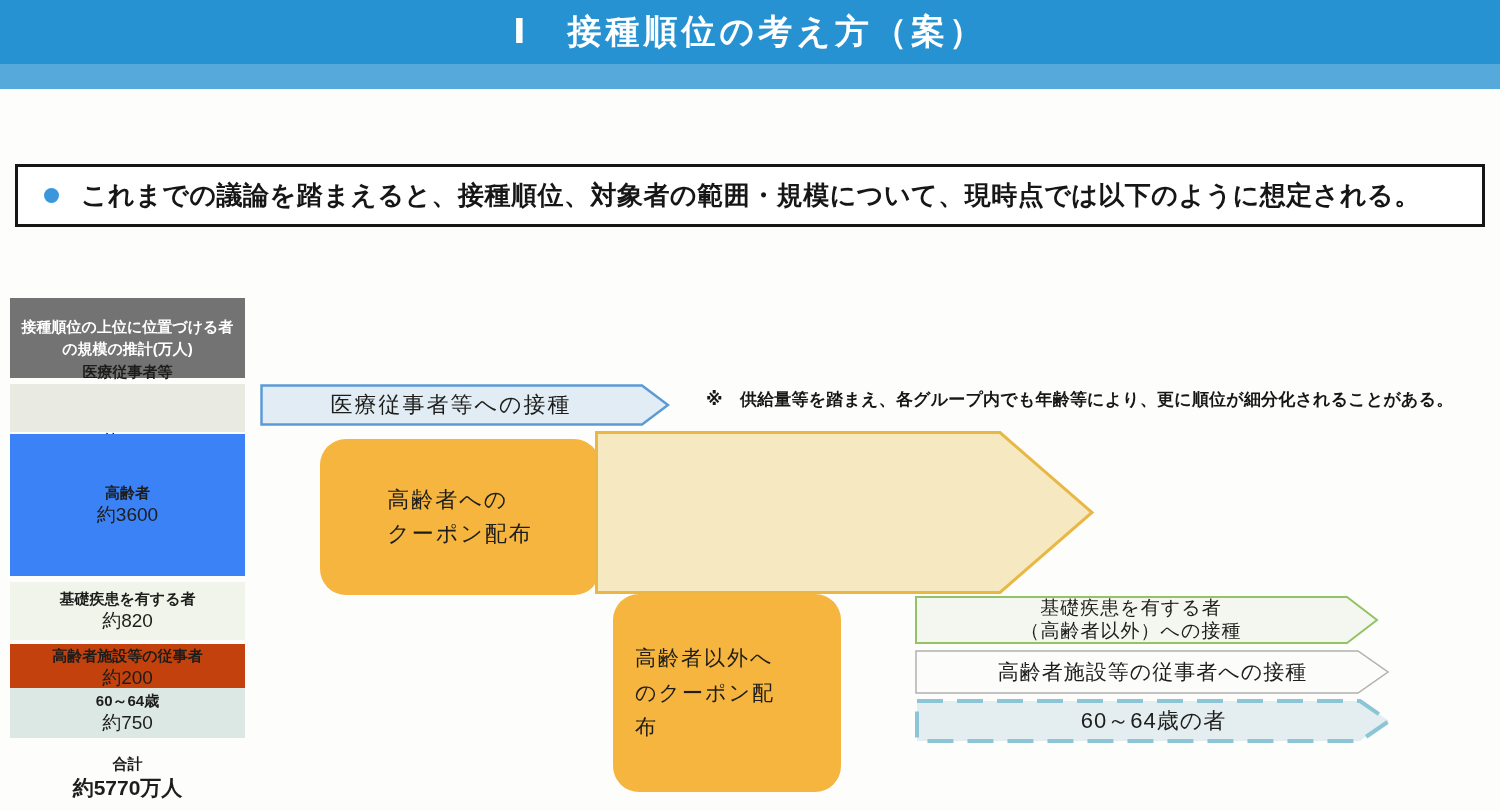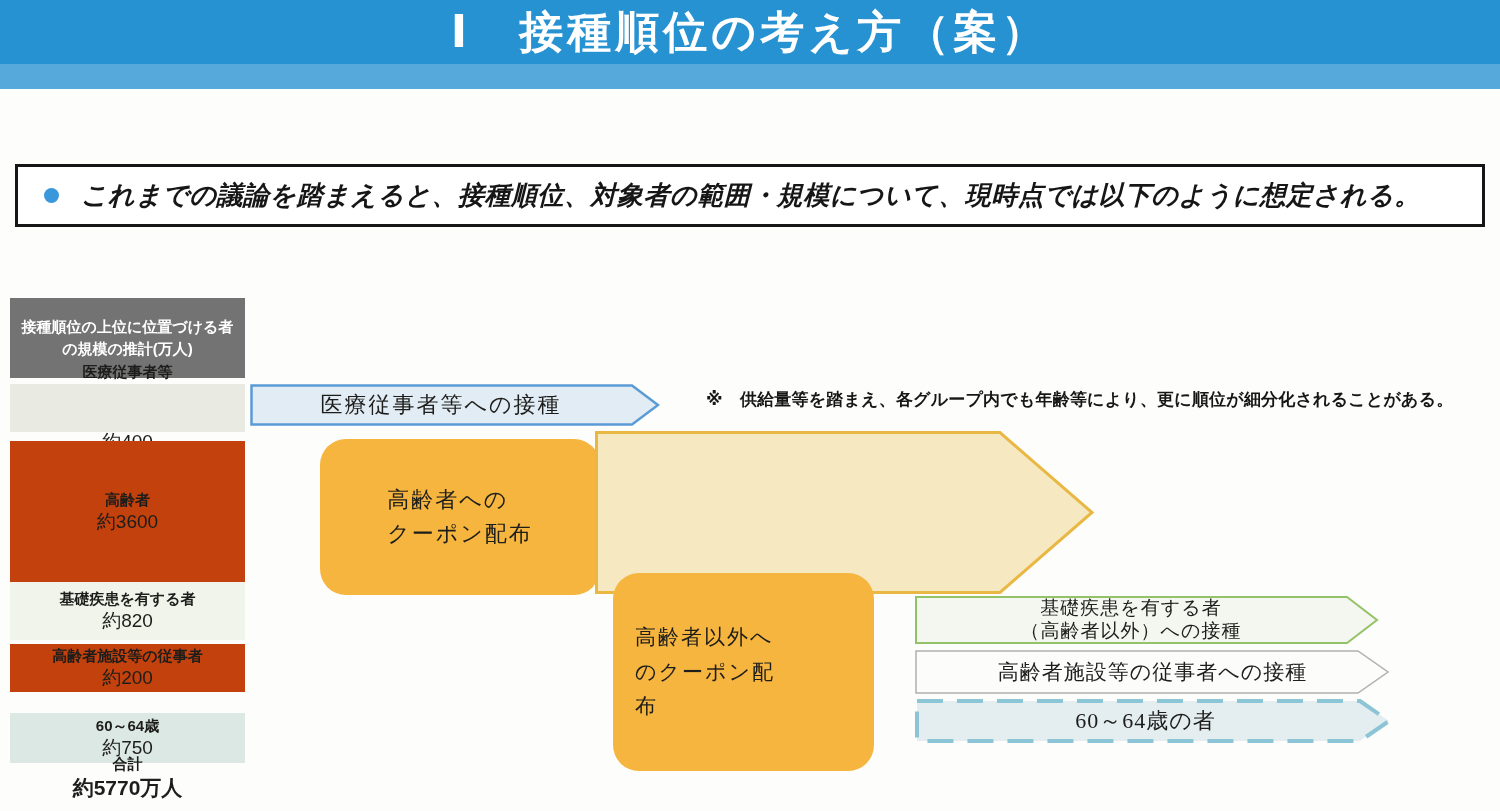--- a/index.html
+++ b/index.html
@@ -16,102 +16,102 @@
     overflow: hidden;
   }
 
   
   .title-bar {
     position: absolute; left: 0; top: 0; width: 1500px; height: 64px;
     background: #2792d2;
     display: flex; align-items: center; justify-content: center;
   }
   .title-bar .title-text {
-    color: #ffffff; font-size: 44px; font-weight: bold; letter-spacing: 4px;
+    color: #ffffff; font-size: 34px; font-weight: bold; letter-spacing: 4px;
   }
   .title-sub-band {
     position: absolute; left: 0; top: 64px; width: 1500px; height: 25px;
     background: #55a9db;
   }
 
   
   .summary-box {
     position: absolute; left: 15px; top: 164px; width: 1470px; height: 63px;
     background: #ffffff; border: 3px solid #161616;
     display: flex; align-items: center;
   }
   .summary-bullet {
     width: 15px; height: 15px; border-radius: 50%;
     background: #3b97dc; margin-left: 26px; flex: 0 0 auto;
   }
   .summary-text {
     font-size: 26px; font-weight: bold; color: #161616;
-    margin-left: 22px; letter-spacing: 0.5px; font-style: italic;
+    margin-left: 22px; letter-spacing: 0.5px;
   }
 
   
   .ptable { position: absolute; left: 10px; top: 298px; width: 235px; }
   .ptable-header {
     position: absolute; left: 0; top: 0; width: 235px; height: 80px;
     background: #737373; color: #ffffff;
     font-size: 15px; font-weight: bold; line-height: 1.5;
     display: flex; align-items: center; justify-content: center; text-align: center;
     padding: 4px 8px;
   }
   .ptable-row {
     position: absolute; left: 0; width: 235px;
     display: flex; flex-direction: column; align-items: center; justify-content: center;
     text-align: center;
   }
   .ptable-row .row-label { font-size: 15px; font-weight: bold; line-height: 1.4; }
   .ptable-row .row-value { font-size: 19px; line-height: 1.3; }
   .row-1 { top: 86px;  height: 48px;  background: #e9ebe3; gap: 48px; }
-  .row-2 { top: 143px; height: 142px; background: #c2410c; }
+  .row-2 { top: 136px; height: 142px; background: #3b82f6; }
   .row-3 { top: 284px; height: 58px;  background: #f1f4ea; }
   .row-4 { top: 346px; height: 48px;  background: #c2410c; text-align: right; }
-  .row-5 { top: 415px; height: 50px;  background: #dce8e4; }
+  .row-5 { top: 390px; height: 50px;  background: #dce8e4; }
   .row-6 { top: 452px; height: 54px;  background: transparent; }
   .row-6 .row-value { font-size: 21px; font-weight: bold; }
 
   
   .shape { position: absolute; }
   .shape svg { position: absolute; left: 0; top: 0; display: block; }
   .shape-label {
     position: absolute; display: flex; align-items: center; justify-content: center;
     text-align: center; white-space: pre-line;
   }
 
-  .medical-arrow { left: 250px; top: 384px; width: 410px; height: 42px; padding-left: 12px; }
+  .medical-arrow { left: 260px; top: 384px; width: 410px; height: 42px; padding-left: 12px; }
   .medical-arrow .shape-label { left: 0; top: 0; width: 382px; height: 42px; font-size: 22px; letter-spacing: 2px; }
 
   .note-text {
     position: absolute; left: 706px; top: 388px; width: 790px;
     font-size: 17px; font-weight: 600; color: #161616; letter-spacing: 0.2px;
   }
 
   .coupon-box {
     position: absolute; background: #f6b53e; border-radius: 26px;
     display: flex; align-items: center;
   }
   .coupon-elderly { left: 320px; top: 439px; width: 280px; height: 156px; justify-content: center; }
   .coupon-elderly .coupon-text { font-size: 22px; line-height: 1.55; white-space: pre-line; letter-spacing: 2px; }
-  .coupon-non-elderly { left: 613px; top: 573px; width: 261px; height: 198px; justify-content: flex-start; }
+  .coupon-non-elderly { left: 613px; top: 594px; width: 228px; height: 198px; justify-content: flex-start; }
   .coupon-non-elderly .coupon-text { font-size: 21px; line-height: 1.65; text-align: left; white-space: pre-line; padding-left: 22px; letter-spacing: 2px; }
 
   .elderly-arrow { left: 595px; top: 431px; width: 500px; height: 163px; }
   .elderly-arrow .shape-label { left: 0; top: 0; width: 405px; height: 163px; font-size: 23px; letter-spacing: 2px; }
 
   .underlying-arrow { left: 915px; top: 596px; width: 465px; height: 48px; }
   .underlying-arrow .shape-label { left: 0; top: 0; width: 432px; height: 48px; font-size: 19px; line-height: 1.2; letter-spacing: 1px; }
 
   .facility-arrow { left: 915px; top: 650px; width: 475px; height: 44px; }
   .facility-arrow .shape-label { left: 0; top: 0; width: 443px; height: 44px; font-size: 21px; letter-spacing: 1px; padding-left: 32px; }
 
   .age60-arrow { left: 915px; top: 699px; width: 478px; height: 44px; }
-  .age60-arrow .shape-label { left: 8px; top: 0; width: 445px; height: 44px; font-size: 22px; letter-spacing: 1px; font-family: Liberation Serif, serif; }
+  .age60-arrow .shape-label { left: 16px; top: 0; width: 445px; height: 44px; font-size: 22px; letter-spacing: 1px; }
 
   .others-arrow { left: 1152px; top: 730px; width: 345px; height: 78px; }
   .others-arrow .shape-label {
     left: 0; top: 0; width: 310px; height: 78px; font-size: 19px; line-height: 1.5;
     justify-content: flex-start; text-align: left; padding-left: 14px; color: #2b2b2b;
   }
 </style>
 </head>
 <body>
 

